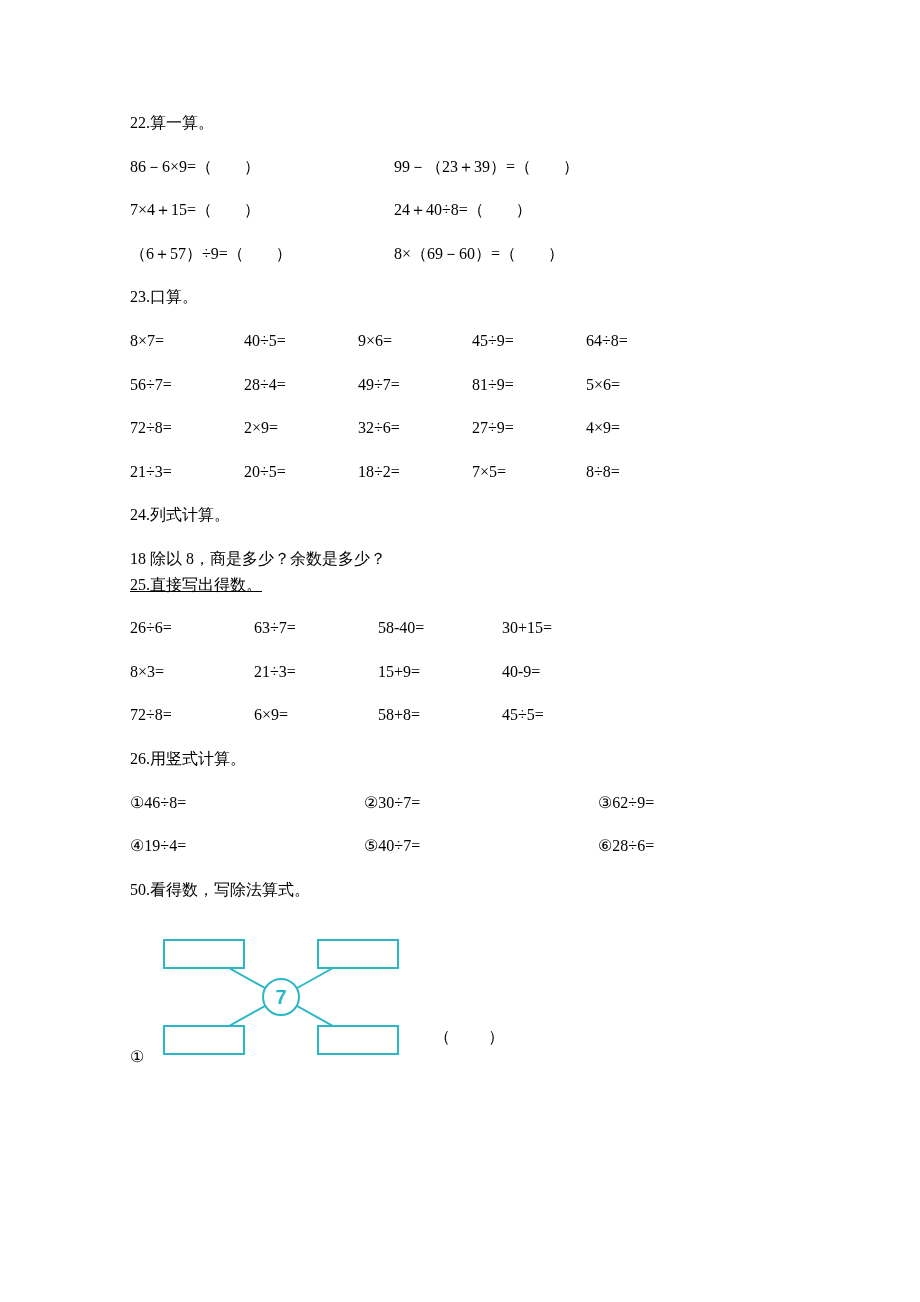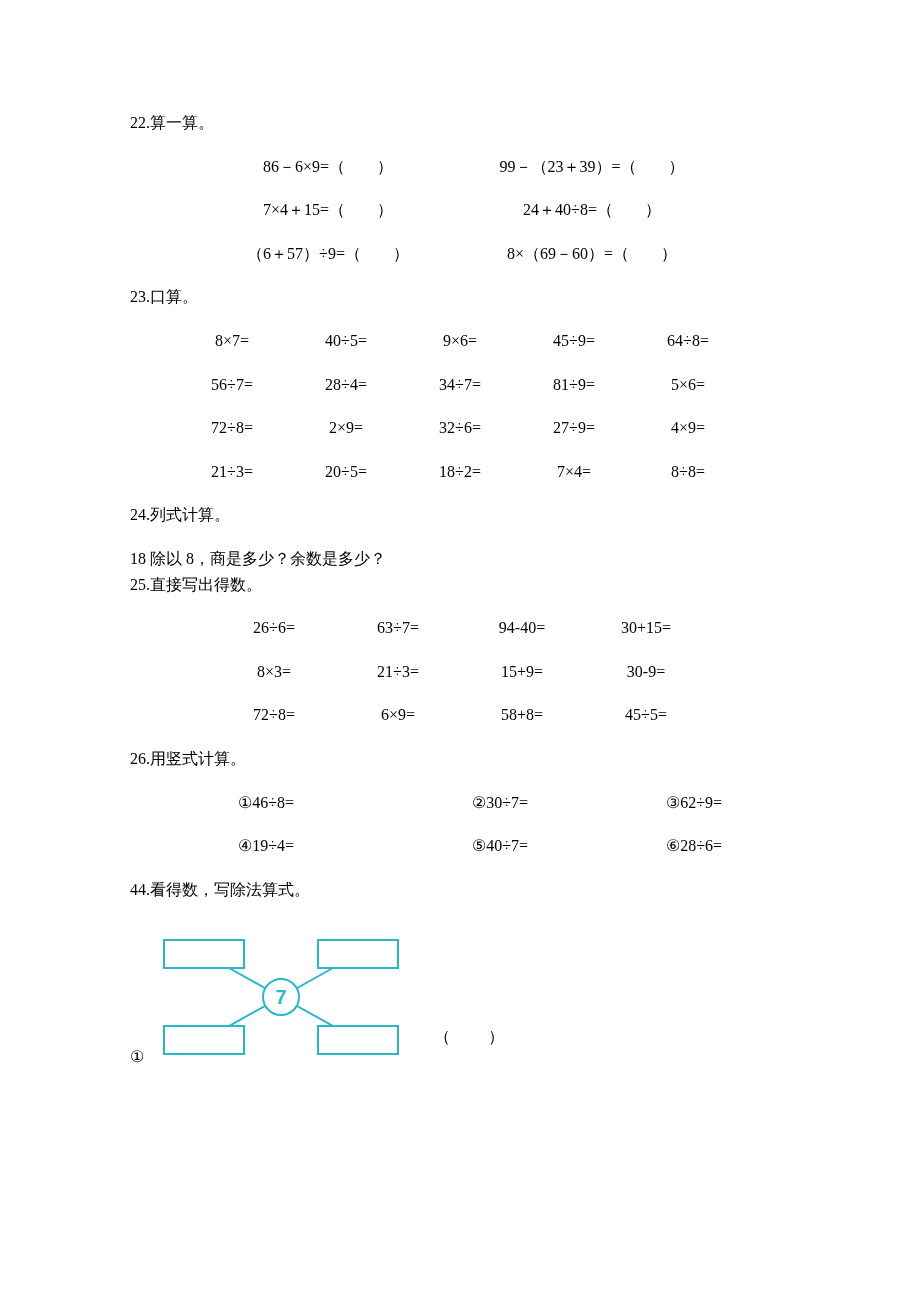--- a/index.html
+++ b/index.html
@@ -15,21 +15,20 @@
       font-size: 16px;
       color: #000000;
       padding: 110px 130px 60px 130px;
       line-height: 1.6;
     }
     .prompt {
       margin-bottom: 18px;
     }
     .row {
       margin-bottom: 18px;
-      text-align: center;
     }
     .eq-item {
       display: inline-block;
     }
     .paren-blank {
       letter-spacing: 2px;
     }
     .diagram-line {
       display: flex;
       align-items: flex-end;
@@ -67,75 +66,75 @@
 <div class="row">
   <span class="eq-item" style="width:110px">8×7=</span>
   <span class="eq-item" style="width:110px">40÷5=</span>
   <span class="eq-item" style="width:110px">9×6=</span>
   <span class="eq-item" style="width:110px">45÷9=</span>
   <span class="eq-item" style="width:110px">64÷8=</span>
 </div>
 <div class="row">
   <span class="eq-item" style="width:110px">56÷7=</span>
   <span class="eq-item" style="width:110px">28÷4=</span>
-  <span class="eq-item" style="width:110px">34÷7=</span>
+  <span class="eq-item" style="width:110px">49÷7=</span>
   <span class="eq-item" style="width:110px">81÷9=</span>
   <span class="eq-item" style="width:110px">5×6=</span>
 </div>
 <div class="row">
   <span class="eq-item" style="width:110px">72÷8=</span>
   <span class="eq-item" style="width:110px">2×9=</span>
   <span class="eq-item" style="width:110px">32÷6=</span>
   <span class="eq-item" style="width:110px">27÷9=</span>
   <span class="eq-item" style="width:110px">4×9=</span>
 </div>
 <div class="row">
   <span class="eq-item" style="width:110px">21÷3=</span>
   <span class="eq-item" style="width:110px">20÷5=</span>
   <span class="eq-item" style="width:110px">18÷2=</span>
-  <span class="eq-item" style="width:110px">7×4=</span>
+  <span class="eq-item" style="width:110px">7×5=</span>
   <span class="eq-item" style="width:110px">8÷8=</span>
 </div>
 
 <div class="prompt">24.列式计算。</div>
 <div>18 除以 8，商是多少？余数是多少？</div>
 
-<div style="margin-bottom:18px;">25.直接写出得数。</div>
+<div style="margin-bottom:18px;text-decoration:underline;">25.直接写出得数。</div>
 <div class="row">
   <span class="eq-item" style="width:120px">26÷6=</span>
   <span class="eq-item" style="width:120px">63÷7=</span>
-  <span class="eq-item" style="width:120px">94-40=</span>
+  <span class="eq-item" style="width:120px">58-40=</span>
   <span class="eq-item" style="width:120px">30+15=</span>
 </div>
 <div class="row">
   <span class="eq-item" style="width:120px">8×3=</span>
   <span class="eq-item" style="width:120px">21÷3=</span>
   <span class="eq-item" style="width:120px">15+9=</span>
-  <span class="eq-item" style="width:120px">30-9=</span>
+  <span class="eq-item" style="width:120px">40-9=</span>
 </div>
 <div class="row">
   <span class="eq-item" style="width:120px">72÷8=</span>
   <span class="eq-item" style="width:120px">6×9=</span>
   <span class="eq-item" style="width:120px">58+8=</span>
   <span class="eq-item" style="width:120px">45÷5=</span>
 </div>
 
 <div class="prompt">26.用竖式计算。</div>
 <div class="row">
   <span class="eq-item" style="width:230px">①46÷8=</span>
   <span class="eq-item" style="width:230px">②30÷7=</span>
   <span class="eq-item" style="width:150px">③62÷9=</span>
 </div>
 <div class="row">
   <span class="eq-item" style="width:230px">④19÷4=</span>
   <span class="eq-item" style="width:230px">⑤40÷7=</span>
   <span class="eq-item" style="width:150px">⑥28÷6=</span>
 </div>
 
-<div class="prompt" style="margin-bottom:30px;">44.看得数，写除法算式。</div>
+<div class="prompt" style="margin-bottom:30px;">50.看得数，写除法算式。</div>
 
 <div class="diagram-line">
   <span class="diagram-num">①</span>
   <span class="diagram-svg">
     <svg width="250" height="130" viewBox="0 0 250 130">
 
       <line x1="125" y1="65" x2="48" y2="22" stroke="#2AB7C7" stroke-width="2"></line>
       <line x1="125" y1="65" x2="202" y2="22" stroke="#2AB7C7" stroke-width="2"></line>
       <line x1="125" y1="65" x2="48" y2="108" stroke="#2AB7C7" stroke-width="2"></line>
       <line x1="125" y1="65" x2="202" y2="108" stroke="#2AB7C7" stroke-width="2"></line>

